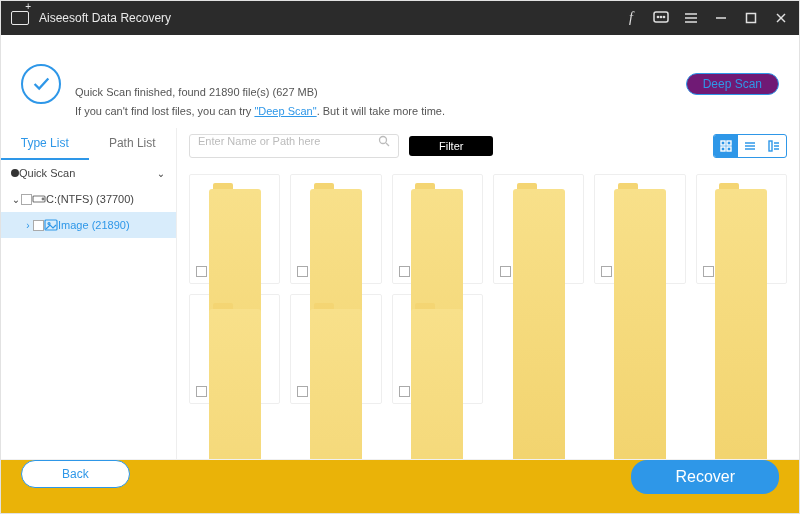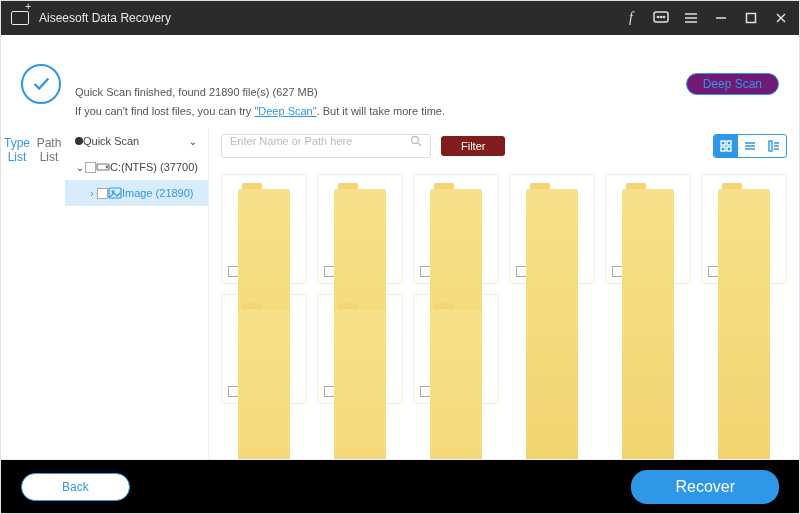--- a/index.html
+++ b/index.html
@@ -17,21 +17,21 @@
 
 .status { display: flex; align-items: center; padding: 12px 20px 8px 20px; gap: 14px; }
 .status .checkcircle { width: 40px; height: 40px; border: 2px solid #2e97e8; border-radius: 50%; display: flex; align-items: center; justify-content: center; flex-shrink: 0; }
 .status .checkcircle svg { stroke: #2e97e8; }
 .status .lines { flex: 1; font-size: 11px; color: #555; line-height: 1.7; margin-top: 36px; }
 .status .lines a { color: #2e97e8; text-decoration: underline; cursor: pointer; }
 .status .deep-scan { border: 1px solid #2e97e8; color: #2e97e8; background: #701a75; padding: 3px 16px; border-radius: 14px; font-size: 12px; cursor: pointer; }
 
 
 .body { display: flex; height: 378px; }
-.sidebar { width: 208px; border-right: 1px solid #eee; display: flex; flex-direction: row; }
+.sidebar { width: 176px; border-right: 1px solid #eee; display: flex; flex-direction: column; }
 .tabs { display: flex; }
 .tabs .tab { flex: 1; text-align: center; font-size: 12px; padding: 8px 0; color: #737373; border-bottom: 2px solid transparent; cursor: pointer; }
 .tabs .tab.active { color: #2e97e8; border-bottom-color: #2e97e8; }
 
 .tree { font-size: 11px; color: #444; }
 .tree-row { display: flex; align-items: center; padding: 7px 10px; cursor: pointer; }
 .tree-row > * { flex-shrink: 0; }
 .tree-row .tlabel { white-space: nowrap; overflow: hidden; text-overflow: ellipsis; flex-shrink: 1; }
 .tree-row.indent1 { padding-left: 22px; }
 .tree-row.selected { background: #d8ecfb; color: #2e97e8; }
@@ -40,39 +40,39 @@
 .dot { width: 8px; height: 8px; background: #333; border-radius: 50%; }
 .cb { width: 11px; height: 11px; border: 1px solid #aaa; background: #fff; }
 .ico { display: inline-flex; }
 .ico svg { display: block; }
 
 
 .main { flex: 1; display: flex; flex-direction: column; }
 .toolbar { display: flex; align-items: center; gap: 10px; padding: 6px 12px; }
 .searchbox { flex: 0 0 210px; height: 24px; border: 1px solid #ddd; border-radius: 3px; display: flex; align-items: flex-start; padding: 0 8px; color: #bbb; font-size: 11px; }
 .searchbox span.ph { flex: 1; }
-.filter-btn { background: #7f1d1d; color: #fff; border: none; padding: 4px 20px; border-radius: 3px; font-size: 11px; cursor: pointer; }
+.filter-btn { background: #000000; color: #fff; border: none; padding: 4px 30px; border-radius: 3px; font-size: 11px; cursor: pointer; }
 .tb-spacer { flex: 1; }
 .viewtoggle { display: flex; border: 1px solid #2e97e8; border-radius: 3px; overflow: hidden; }
 .viewtoggle .vbtn { width: 24px; height: 22px; display: flex; align-items: center; justify-content: center; cursor: pointer; }
 .viewtoggle .vbtn.active { background: #2e97e8; }
 .viewtoggle .vbtn svg { stroke: #2e97e8; }
 .viewtoggle .vbtn.active svg { stroke: #fff; }
 
 .grid { flex: 1; padding: 10px 12px; overflow: auto; display: grid; grid-template-columns: repeat(6, 1fr); gap: 10px 10px; align-content: start; }
 .card { border: 1px solid #eee; border-radius: 2px; height: 110px; display: flex; flex-direction: column; align-items: center; justify-content: space-between; padding: 8px 6px 6px 6px; }
 .folder { width: 52px; height: 42px; position: relative; }
 .folder .tab { position: absolute; top: 0; left: 4px; width: 20px; height: 8px; background: #f4d573; border-radius: 2px 2px 0 0; }
 .folder .body { position: absolute; top: 6px; left: 0; right: 0; bottom: 0; background: linear-gradient(#f8e08a, #f0cf64); border-radius: 3px; }
 .card .caprow { width: 100%; display: flex; align-items: center; gap: 6px; font-size: 10px; color: #555; }
 .card .caprow .cb { flex-shrink: 0; }
 .card .caprow .lbl { flex: 1; text-align: center; margin-left: -17px; }
 
 
-.footer { position: absolute; left: 0; right: 0; bottom: 0; height: 54px; display: flex; align-items: center; justify-content: space-between; padding: 0 20px; background: #000000; border-top: 1px solid #f0f0f0; }
+.footer { position: absolute; left: 0; right: 0; bottom: 0; height: 54px; display: flex; align-items: flex-start; justify-content: space-between; padding: 0 20px; background: #eab308; border-top: 1px solid #f0f0f0; }
 .btn-back { border: 1px solid #2e97e8; color: #2e97e8; background: #fff; padding: 6px 40px; border-radius: 16px; font-size: 12px; cursor: pointer; }
 .btn-recover { background: #2e97e8; color: #fff; border: none; padding: 8px 44px; border-radius: 16px; font-size: 16px; cursor: pointer; }
 </style>
 </head>
 <body>
 
 <div class="titlebar">
   <div class="app-icon"></div>
   <div class="title">Aiseesoft Data Recovery</div>
   <div class="tb-right">

